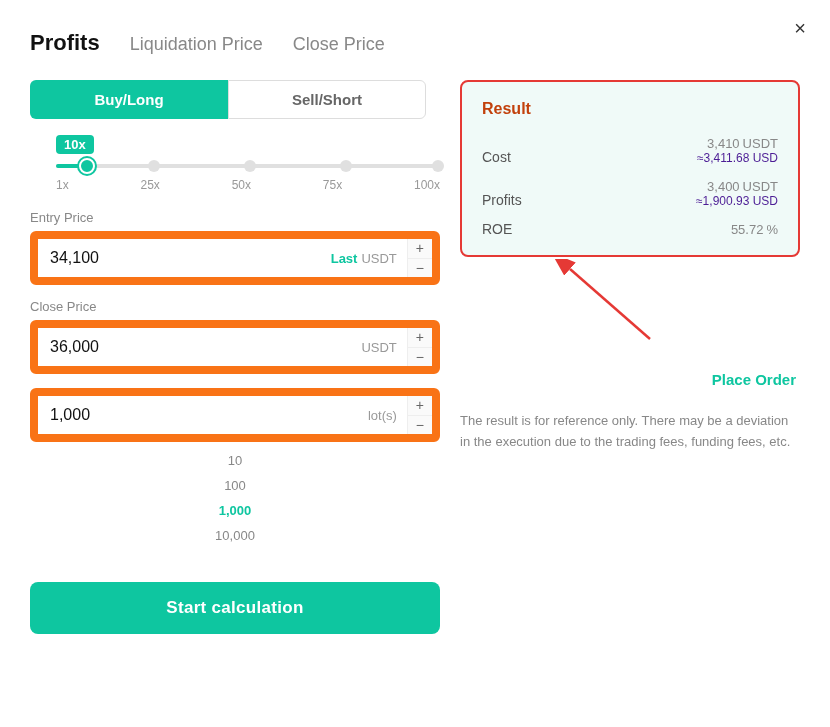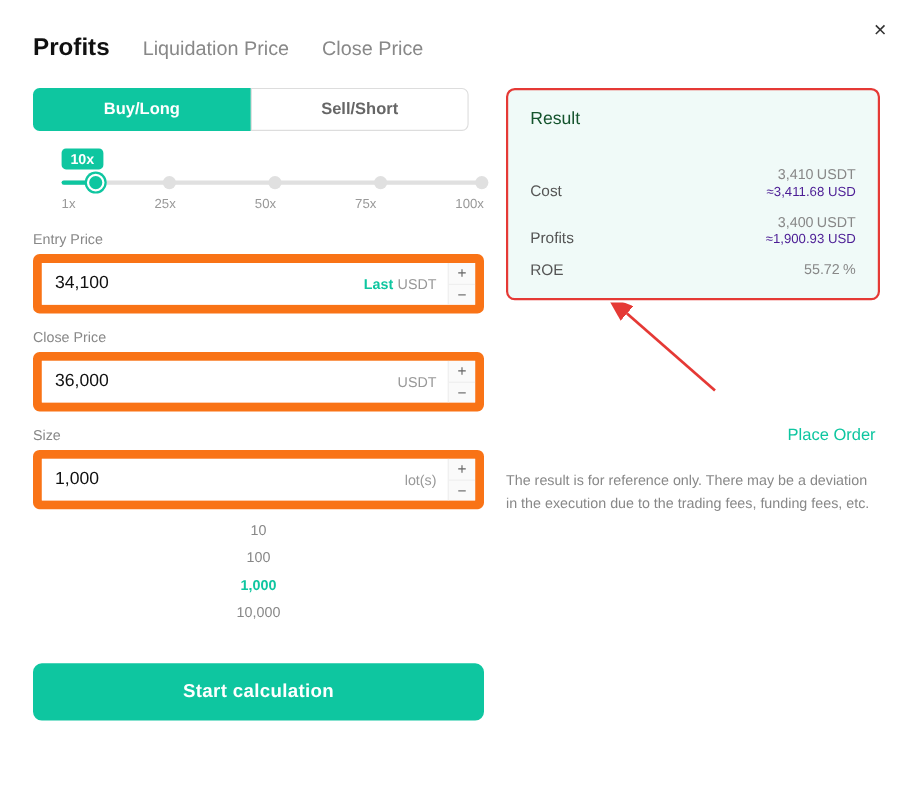--- a/index.html
+++ b/index.html
@@ -238,23 +238,23 @@
       gap: 12px;
     }
     .result-box {
       border: 2px solid #e53935;
       border-radius: 8px;
       padding: 18px 20px;
       background: #f0faf8;
     }
     .result-title {
       font-size: 16px;
-      font-weight: 400;
-      color: #14532d;
-      margin-bottom: 32px;
+      font-weight: 700;
+      color: #c2410c;
+      margin-bottom: 16px;
     }
     .result-row {
       display: flex;
       justify-content: space-between;
       align-items: flex-end;
       margin-bottom: 12px;
     }
     .result-row:last-child {
       margin-bottom: 0;
     }
@@ -283,21 +283,21 @@
     
     .place-order-row {
       text-align: right;
       padding-right: 4px;
     }
     .place-order-btn {
       background: none;
       border: none;
       color: #0ec6a0;
       font-size: 15px;
-      font-weight: 400;
+      font-weight: 700;
       cursor: pointer;
     }
     .disclaimer {
       font-size: 13px;
       color: #888;
       line-height: 1.6;
       padding: 10px 0 0 0;
     }
     
     .red-arrow-container {
@@ -391,21 +391,20 @@
           </div>
           <div class="stepper-col">
             <button class="stepper-btn">+</button>
             <button class="stepper-btn">−</button>
           </div>
         </div>
       </div>
 
       
       <div class="field-group">
-        <div class="field-label">Size</div>
         <div class="input-row">
           <input class="input-value" value="1,000" style="">
           <div class="input-suffix">
             <span>lot(s)</span>
           </div>
           <div class="stepper-col">
             <button class="stepper-btn">+</button>
             <button class="stepper-btn">−</button>
           </div>
         </div>

